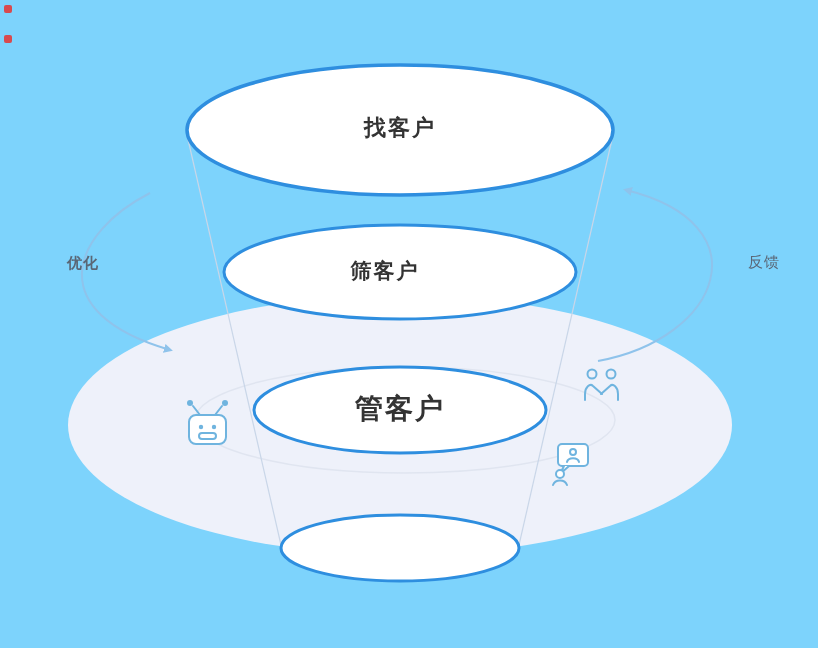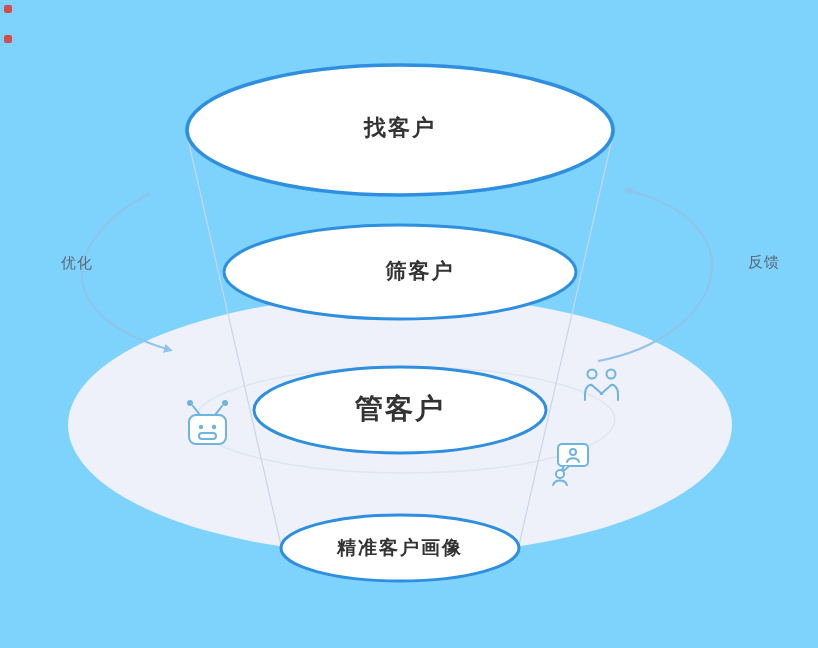--- a/index.html
+++ b/index.html
@@ -22,33 +22,33 @@
   }
   .label {
     position: absolute;
     transform: translate(-50%, -50%);
     color: #333333;
     font-weight: 600;
     letter-spacing: 2px;
     white-space: nowrap;
   }
   .lv0 { left: 400px; top: 128px; font-size: 22px; }
-  .lv1 { left: 420px; top: 271px; font-size: 21px; }
+  .lv1 { left: 385px; top: 271px; font-size: 21px; }
   .lv2 { left: 400px; top: 409px; font-size: 28px; }
   .lv3 { left: 400px; top: 548px; font-size: 19px; }
   .side-label {
     position: absolute;
     transform: translate(-50%, -50%);
     color: #5a6675;
     font-size: 15px;
     font-weight: 400;
     letter-spacing: 1px;
     white-space: nowrap;
   }
-  .left-label  { left: 77px;  top: 263px; }
+  .left-label  { left: 83px;  top: 263px; font-weight: bold; }
   .right-label { left: 719px; top: 262px; margin-left: 45px; }
   .artifact {
     position: absolute;
     width: 8px;
     height: 8px;
     background: #e23b3b;
     border-radius: 2px;
     opacity: 0.9;
   }
   .a1 { left: 4px; top: 5px; }
@@ -105,21 +105,20 @@
       <circle cx="573" cy="452" r="3"></circle>
       <path d="M567 462 c1,-5 11,-5 12,0"></path>
       <circle cx="560" cy="474" r="4" fill="#ffffff"></circle>
       <path d="M553 485 c2,-6 12,-6 14,0"></path>
     </g>
   </svg>
 
   <div class="label lv0">找客户</div>
   <div class="label lv1">筛客户</div>
   <div class="label lv2">管客户</div>
-  <div class="label lv3">精准客户画像</div>
 
   <div class="side-label left-label">优化</div>
   <div class="side-label right-label">反馈</div>
 
   <div class="artifact a1"></div>
   <div class="artifact a2"></div>
 
 </div>
 
 </body></html>

